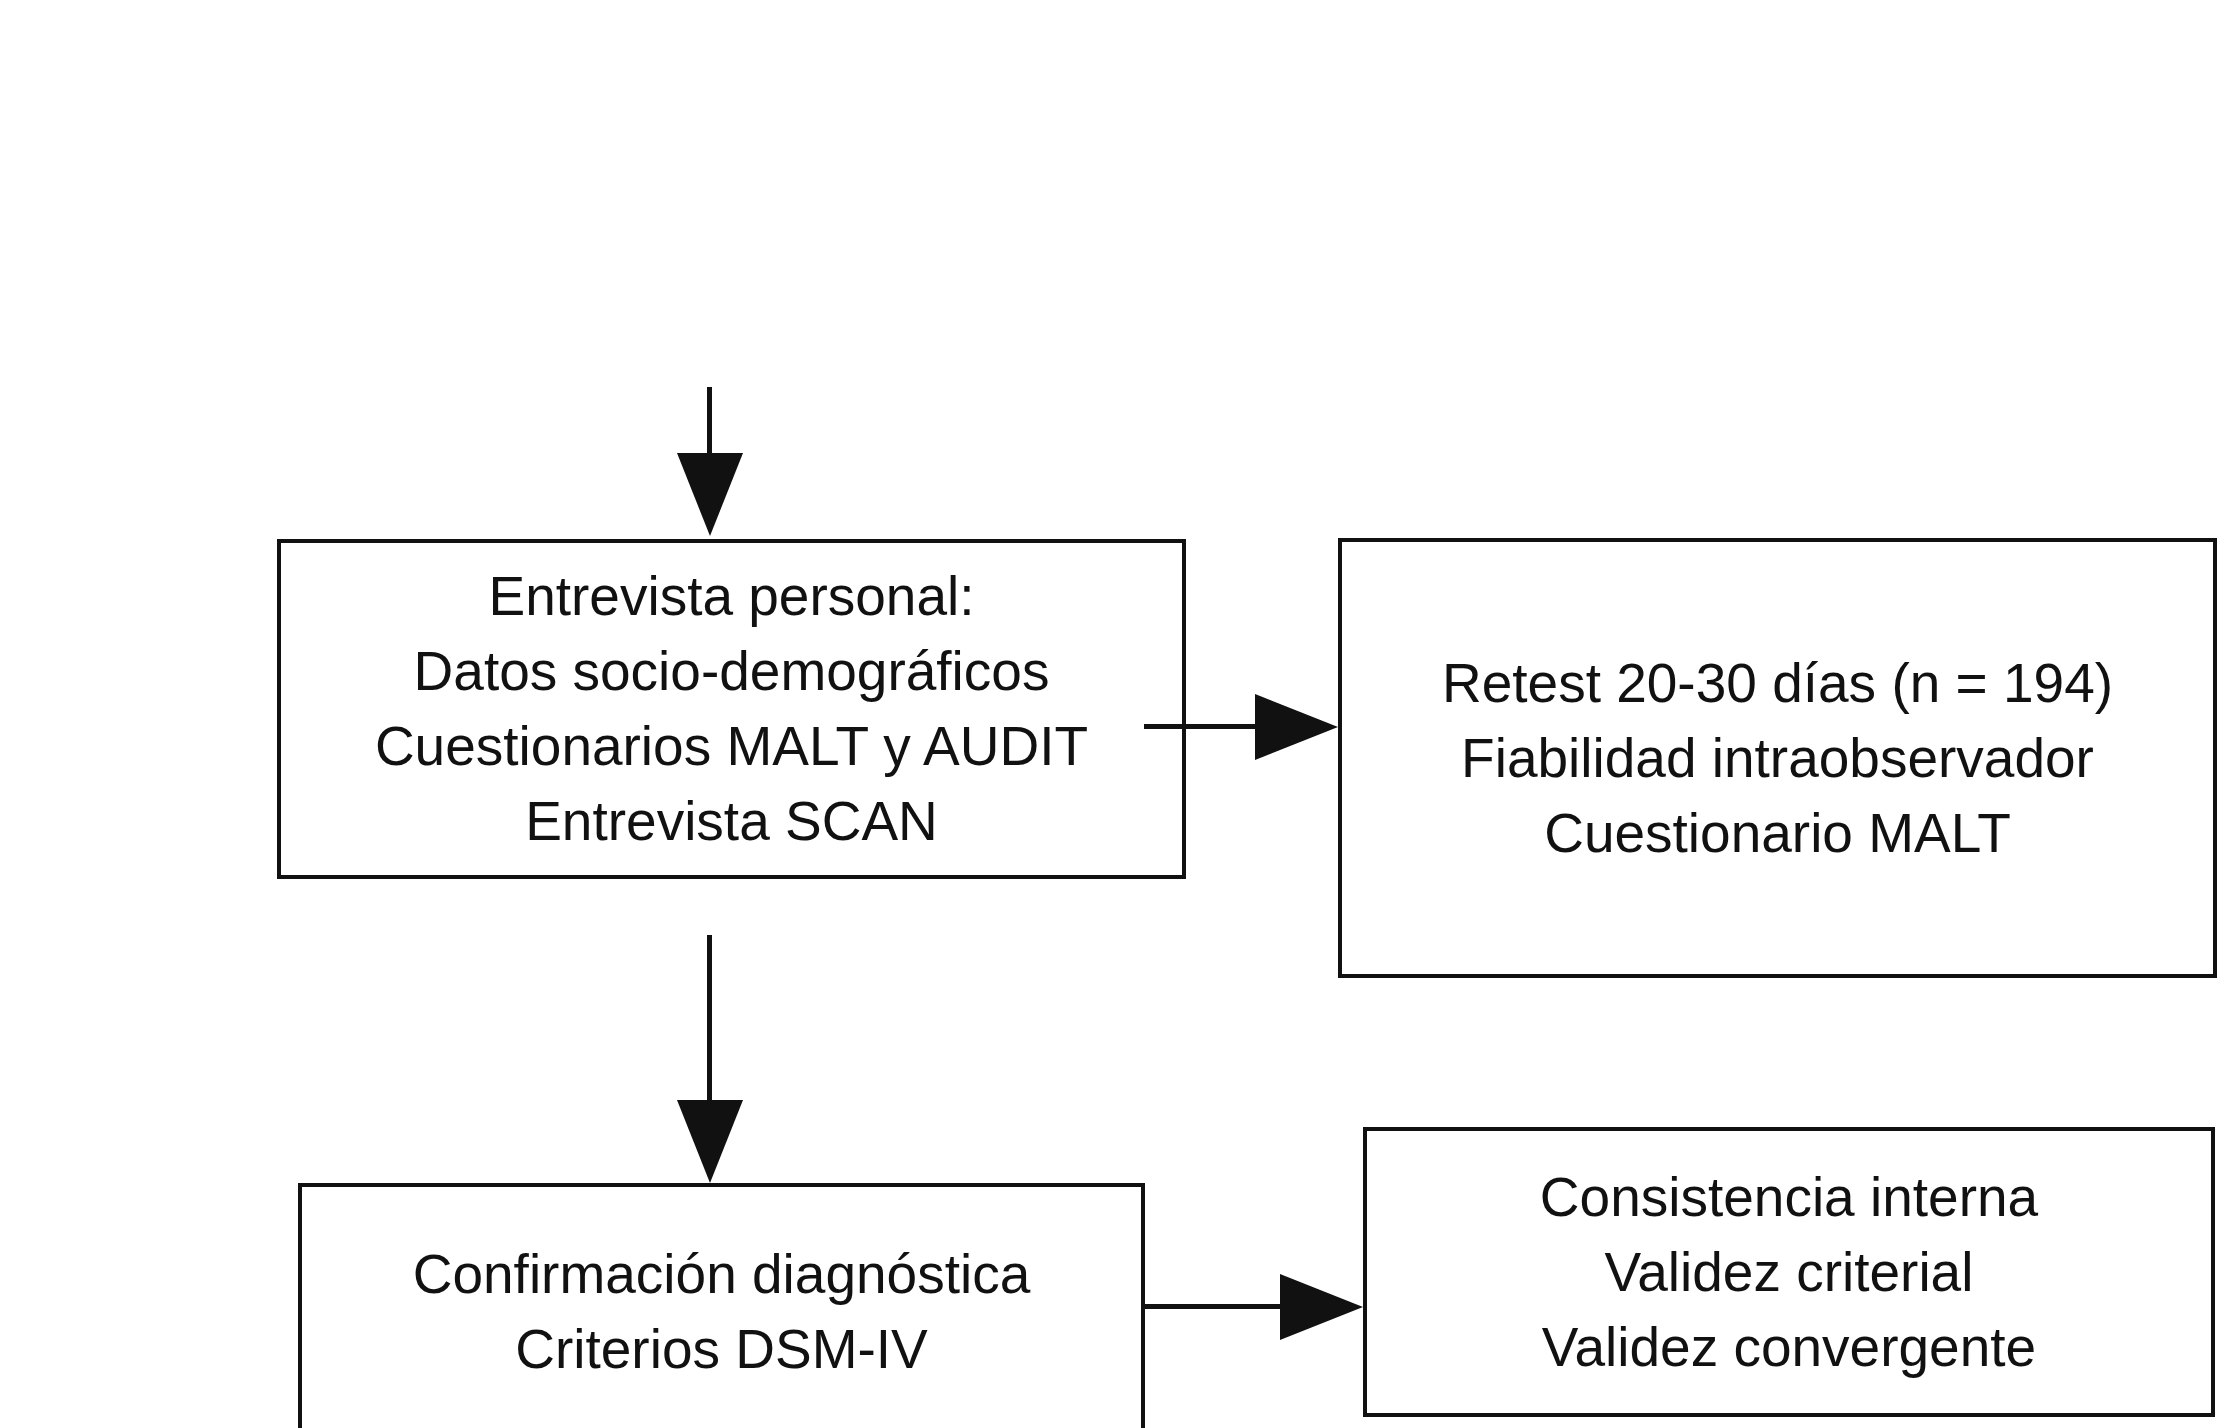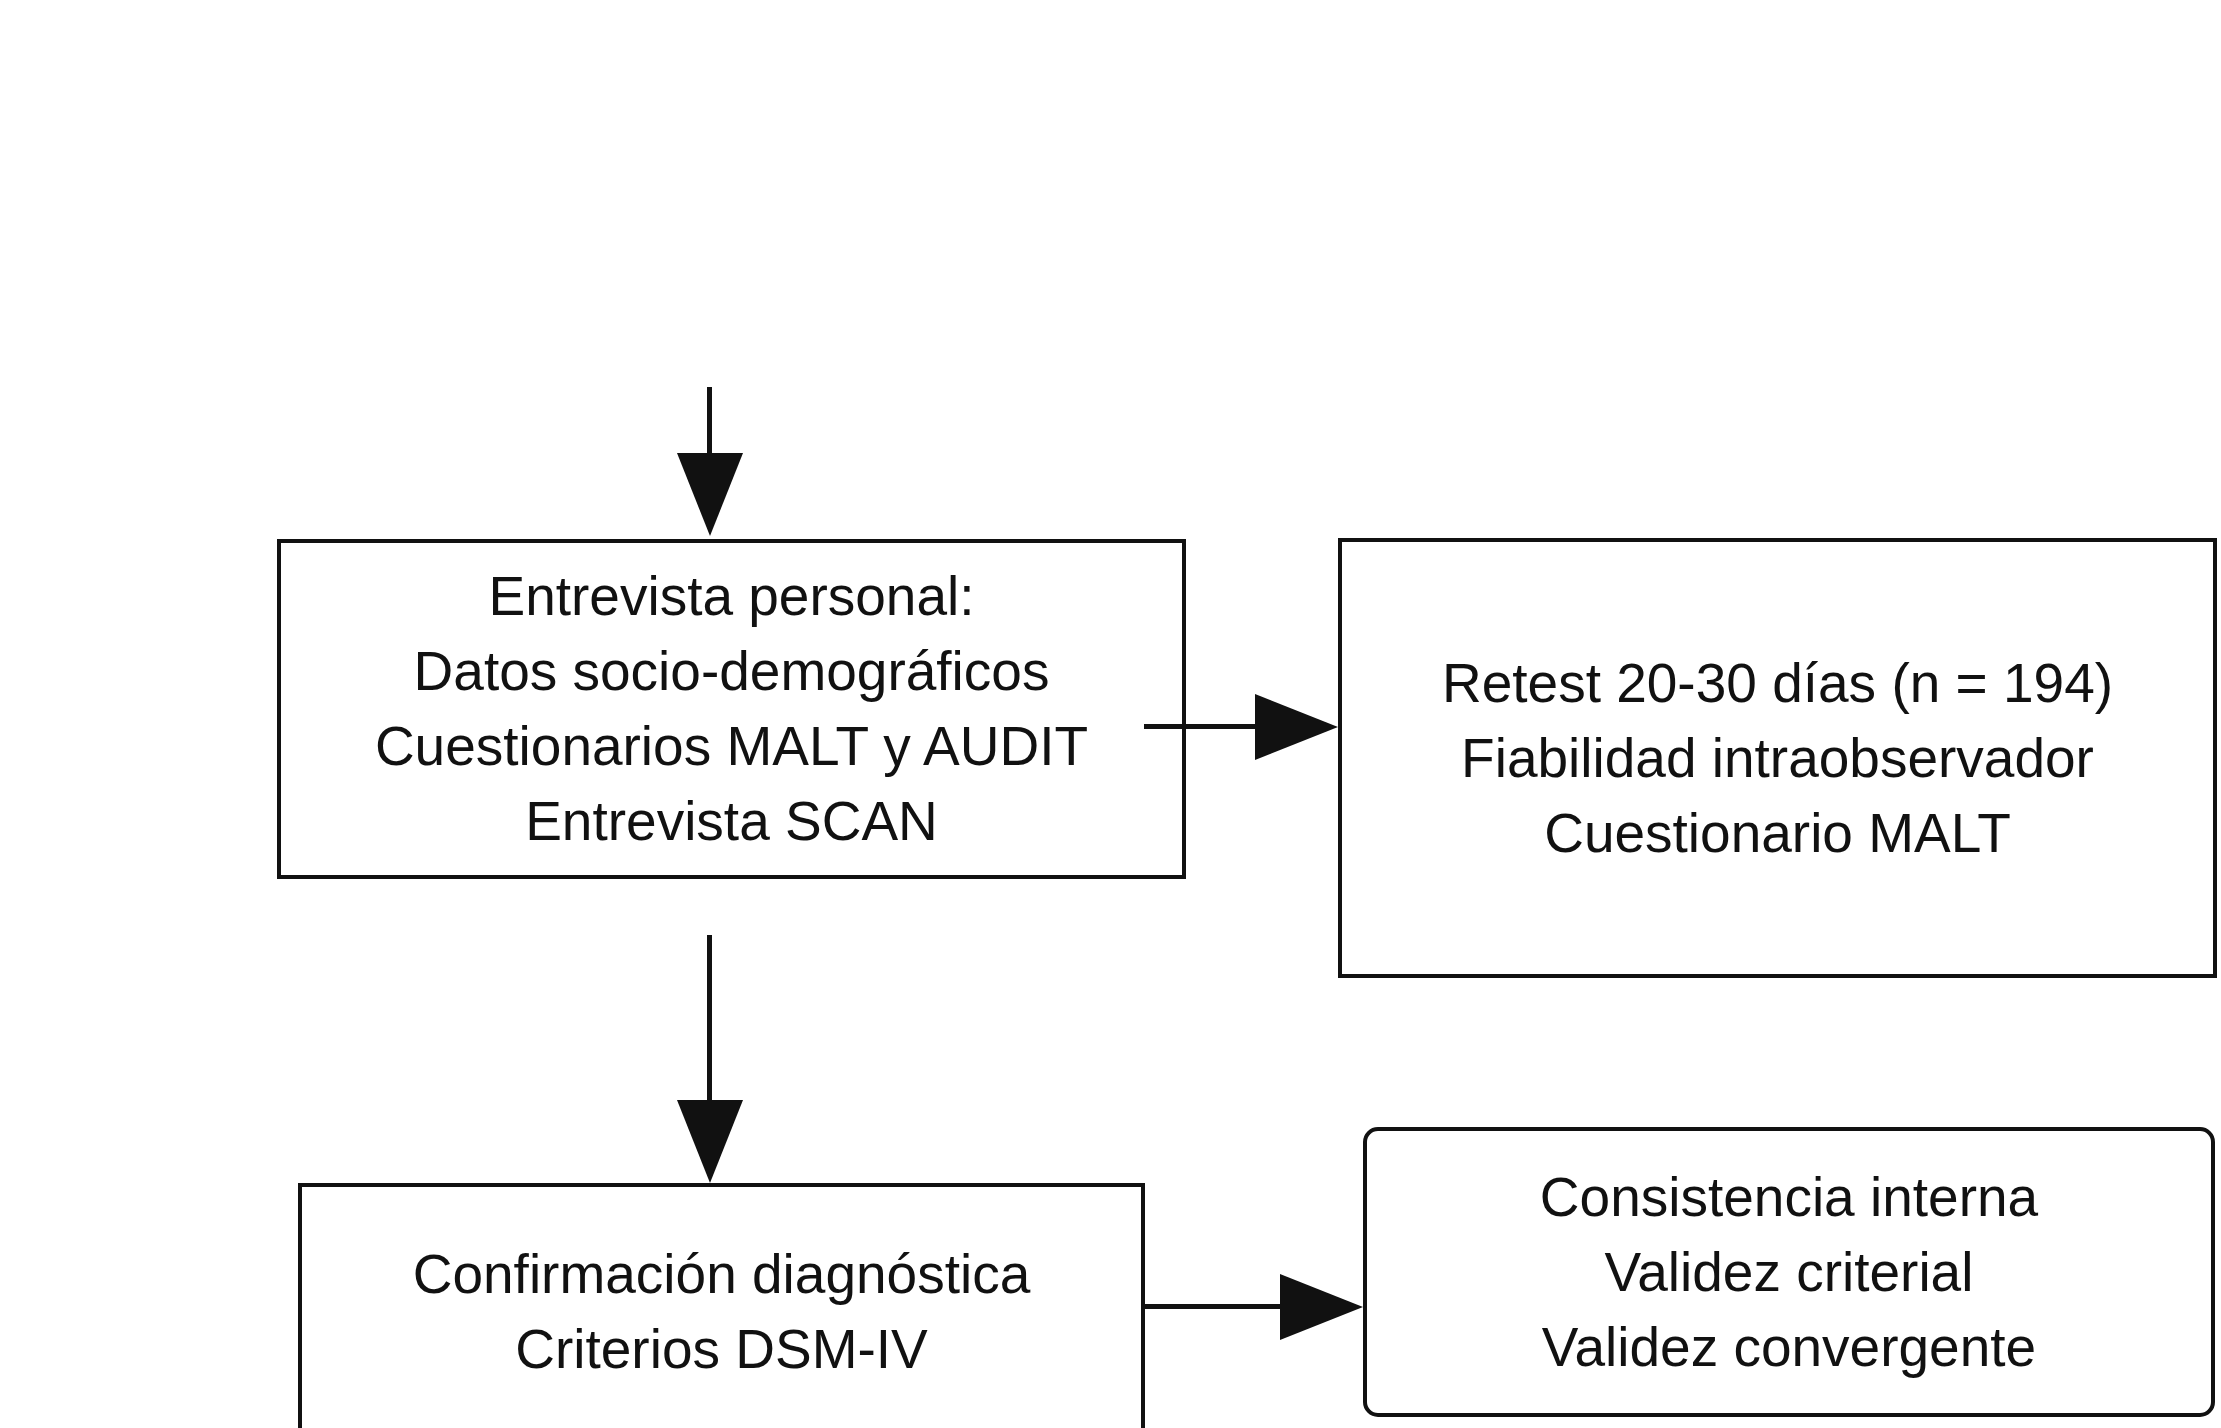--- a/index.html
+++ b/index.html
@@ -32,21 +32,21 @@
     font-size: 55px;
     line-height: 75px;
     white-space: nowrap;
     color: #111111;
   }
   
   .box-recruitment { left: 4px;    top: 4px;    width: 1409px; height: 383px; border-width: 5px; }
   .box-interview   { left: 235px;  top: 539px;  width: 909px;  height: 340px; margin-left: 42px; }
   .box-retest      { left: 1338px; top: 538px;  width: 879px;  height: 440px; }
   .box-confirmation{ left: 298px;  top: 1183px; width: 847px;  height: 257px; }
-  .box-validity    { left: 1363px; top: 1127px; width: 852px;  height: 290px; border-radius: 15px; }
+  .box-validity    { left: 1363px; top: 1127px; width: 852px;  height: 290px; }
 
   
   .stem-v {
     position: absolute;
     width: 5px;
     background: #111111;
   }
   .stem-h {
     position: absolute;
     height: 5px;

